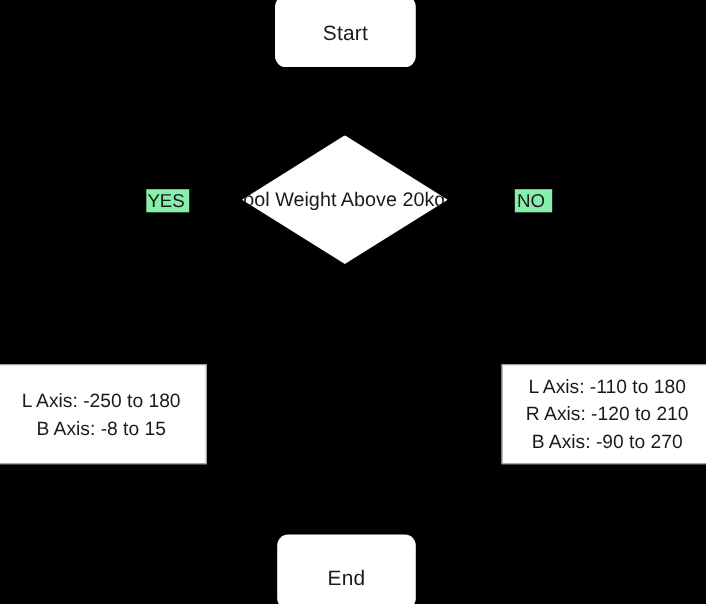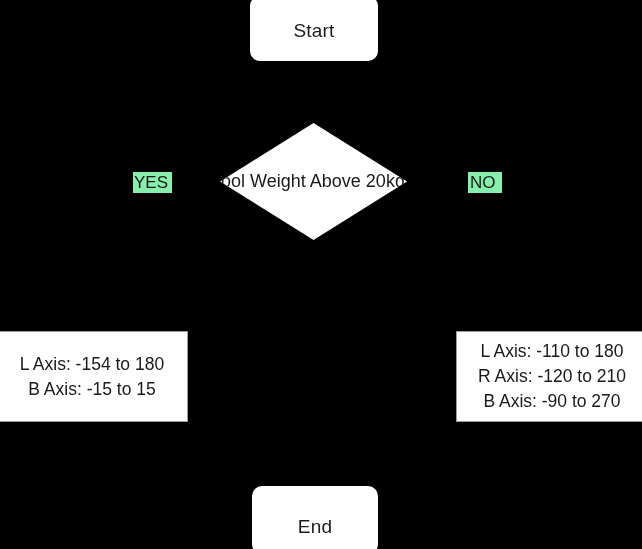--- a/index.html
+++ b/index.html
@@ -148,22 +148,22 @@
     <div class="diamond-text-clip">
       <span class="diamond-text">Tool Weight Above 20kg?</span>
     </div>
   </div>
 
   <div class="edge-label" id="label-yes">YES</div>
 
   <div class="edge-label" id="label-no">NO</div>
 
   <div class="data-box" id="box-yes-branch">
-    <div class="line">L Axis: -154 to 180</div>
-    <div class="line">B Axis: -15 to 15</div>
+    <div class="line">L Axis: -250 to 180</div>
+    <div class="line">B Axis: -8 to 15</div>
   </div>
 
   <div class="data-box" id="box-no-branch">
     <div class="line">L Axis: -110 to 180</div>
     <div class="line">R Axis: -120 to 210</div>
     <div class="line">B Axis: -90 to 270</div>
   </div>
 
   <div class="terminator" id="node-end">
     <span class="node-text">End</span>

